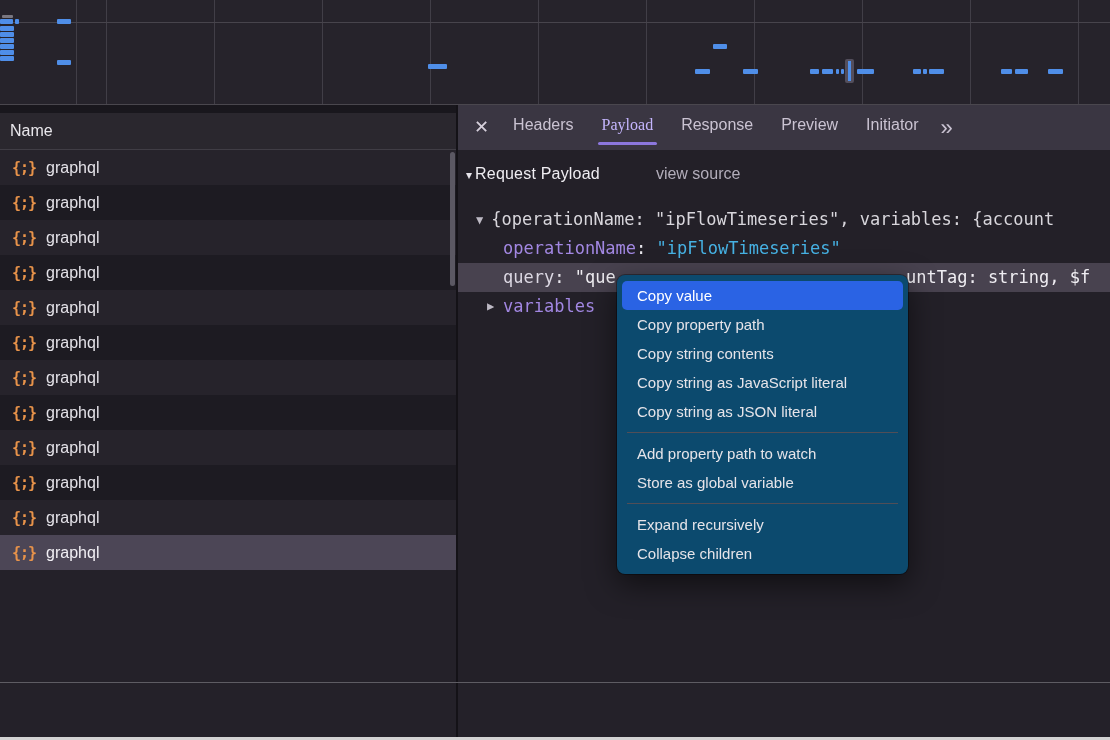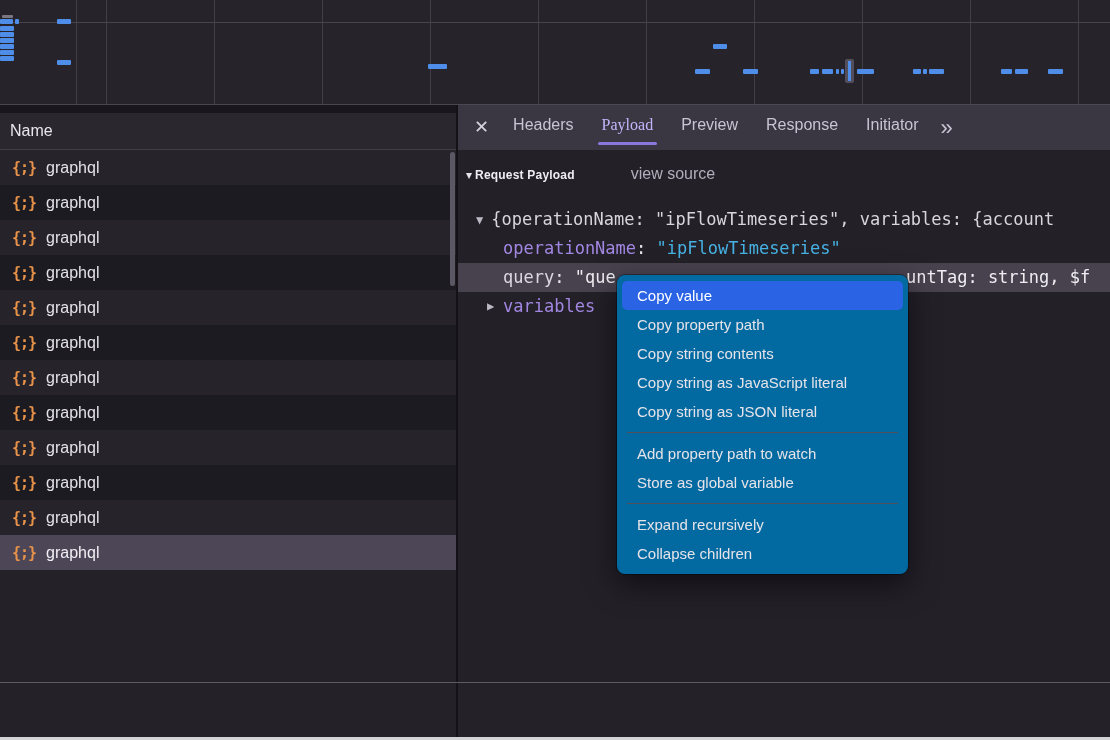--- a/index.html
+++ b/index.html
@@ -40,41 +40,41 @@
   .tabs{display:flex;height:51px;}
   .tab{position:relative;height:45px;line-height:45px;padding:0 14px;font-size:16px;color:#cac3d2;}
   .tab.selected{color:#c4b5fd;font-family:Liberation Serif, serif;}
   .tab.selected::after{content:"";position:absolute;left:10px;right:10px;bottom:2px;height:3px;
     border-radius:2px;background:var(--accent-purple,#8c77dd);}
   .overflow-chevron{margin-left:8px;color:#cac3d2;font-size:22px;line-height:45px;}
   
   .payload-panel{position:absolute;left:458px;top:150px;width:652px;height:532px;background:#232028;overflow:hidden;}
   .payload-header{position:absolute;left:8px;top:15px;display:flex;align-items:baseline;color:#efedf2;}
   .ph-caret{font-size:12px;margin-right:3px;color:#e6e4ea;}
-  .ph-title{font-weight:bold;font-size:12px;letter-spacing:.2px;}
+  .ph-title{font-weight:normal;font-size:16px;letter-spacing:.2px;}
   .view-source{margin-left:56px;font-size:16px;color:#b2adba;}
   .tree{position:absolute;left:0;top:55px;right:0;font-family:"DejaVu Sans Mono",monospace;font-size:17px;}
   .tree-row{position:relative;height:29px;line-height:29px;white-space:nowrap;overflow:hidden;}
   .row-preview{padding-left:18px;color:#d8d6dc;}
   .tw-caret{display:inline-block;font-size:12px;margin-right:8px;color:#bdb9c4;vertical-align:1px;}
   .row-child{padding-left:45px;}
   .key{color:var(--key-purple,#a287e2);}
   .colon{color:#e8e6ec;}
   .str{color:var(--string-blue,#46b1e3);}
   .row-query{background:#48424f;}
   .key-sel{color:#dcd8e3;}
   .val-sel{color:#efedf2;}
   .right-frag{position:absolute;left:448px;top:0;}
   .row-var .right-frag{color:#e9e7ed;}
   .var-caret{position:absolute;left:29px;top:0;font-size:12px;color:#bdb9c4;}
   
   .footer-line{position:absolute;left:0;top:682px;width:1110px;height:1px;background:#5e5c63;z-index:5;}
   .bottom-strip{position:absolute;left:0;top:737px;width:1110px;height:3px;background:#d3d3d3;z-index:6;}
   
-  .context-menu{position:absolute;left:617px;top:275px;width:291px;background:#0369a1;border-radius:8px;
+  .context-menu{position:absolute;left:617px;top:275px;width:291px;background:#0c4a6e;border-radius:8px;
     box-shadow:0 10px 30px rgba(0,0,0,.55),0 0 0 1px rgba(0,0,0,.35);padding:6px 0;z-index:10;box-sizing:border-box;}
   .menu-item{height:29px;line-height:29px;margin:0 5px;padding:0 15px;border-radius:5px;
     font-size:15px;color:#e6e4e9;white-space:nowrap;overflow:hidden;}
   .menu-item.highlighted{background:var(--selection-blue,#2a63e4);color:#ffffff;}
   .menu-sep{height:1px;background:#514e57;margin:6px 10px;}
 </style>
 </head>
 <body>
 
 <div class="stage">
@@ -162,22 +162,22 @@
       </div>
     </div>
   <div class="scroll-thumb"></div>
   <div class="v-divider"></div>
 
   <div class="tab-bar">
     <span class="close-btn">✕</span>
     <span class="tabs">
         <span class="tab">Headers</span>
         <span class="tab selected">Payload</span>
+        <span class="tab">Response</span>
         <span class="tab">Preview</span>
-        <span class="tab">Response</span>
         <span class="tab">Initiator</span>
       </span>
     <span class="overflow-chevron">»</span>
   </div>
 
   <div class="payload-panel">
     <div class="payload-header">
       <span class="ph-caret">▾</span>
       <span class="ph-title">Request Payload</span>
       <span class="view-source">view source</span>

